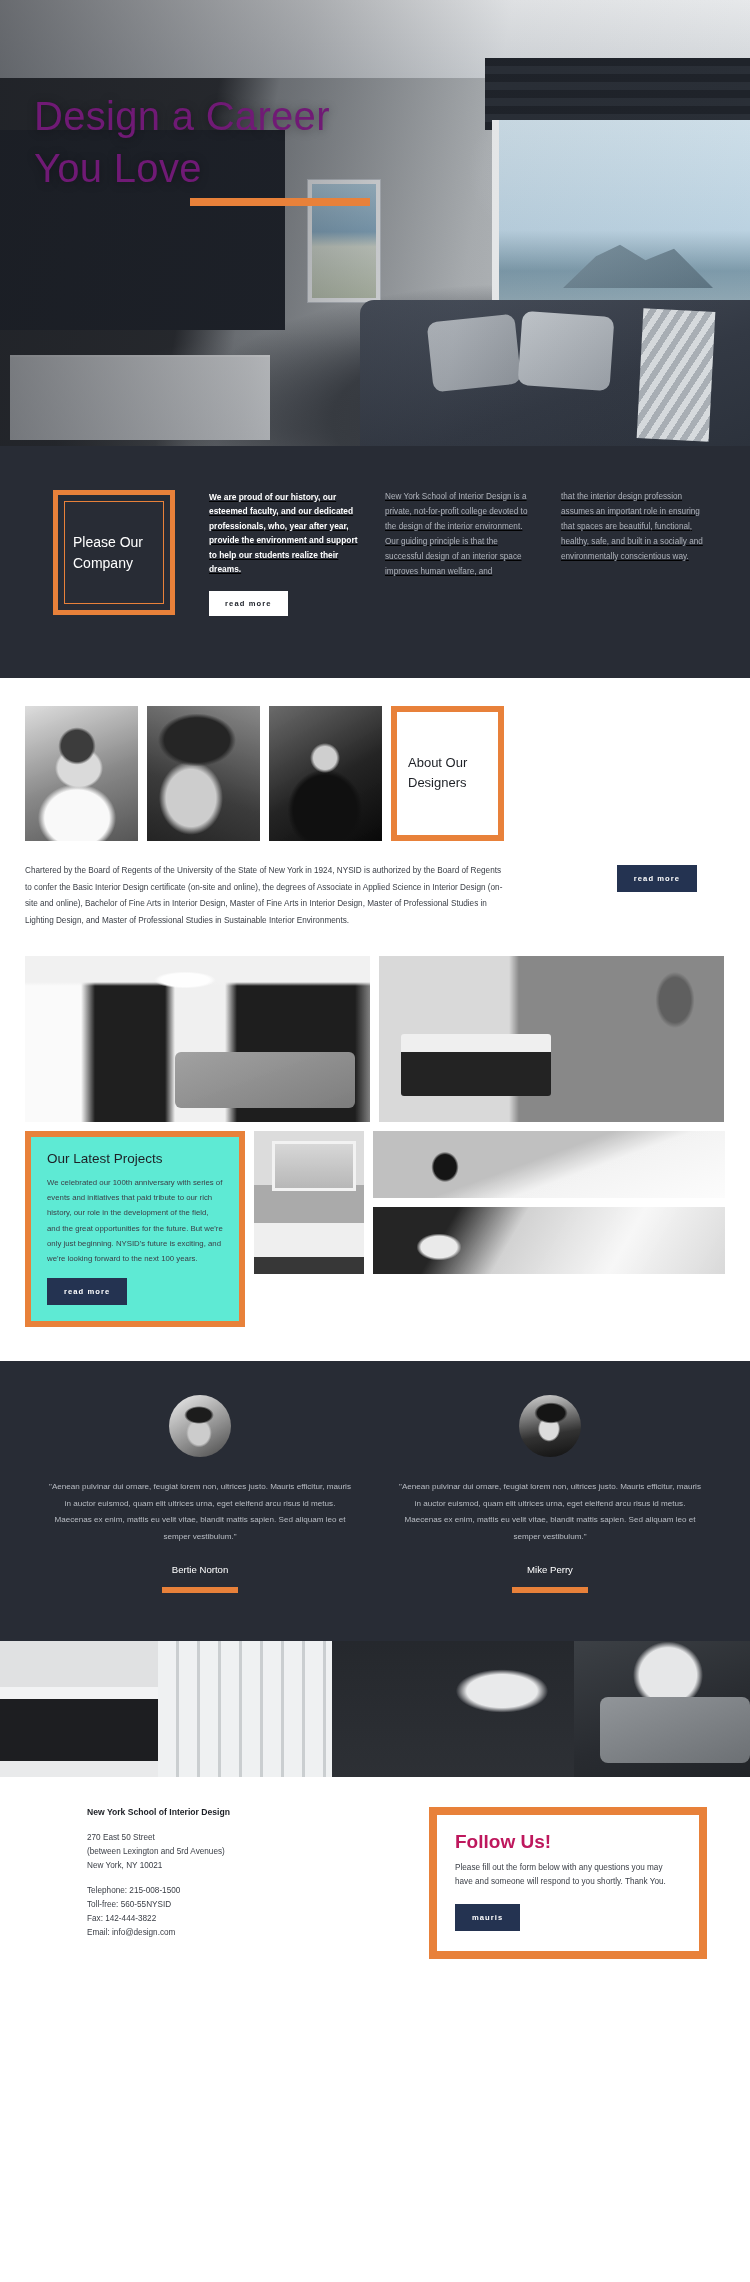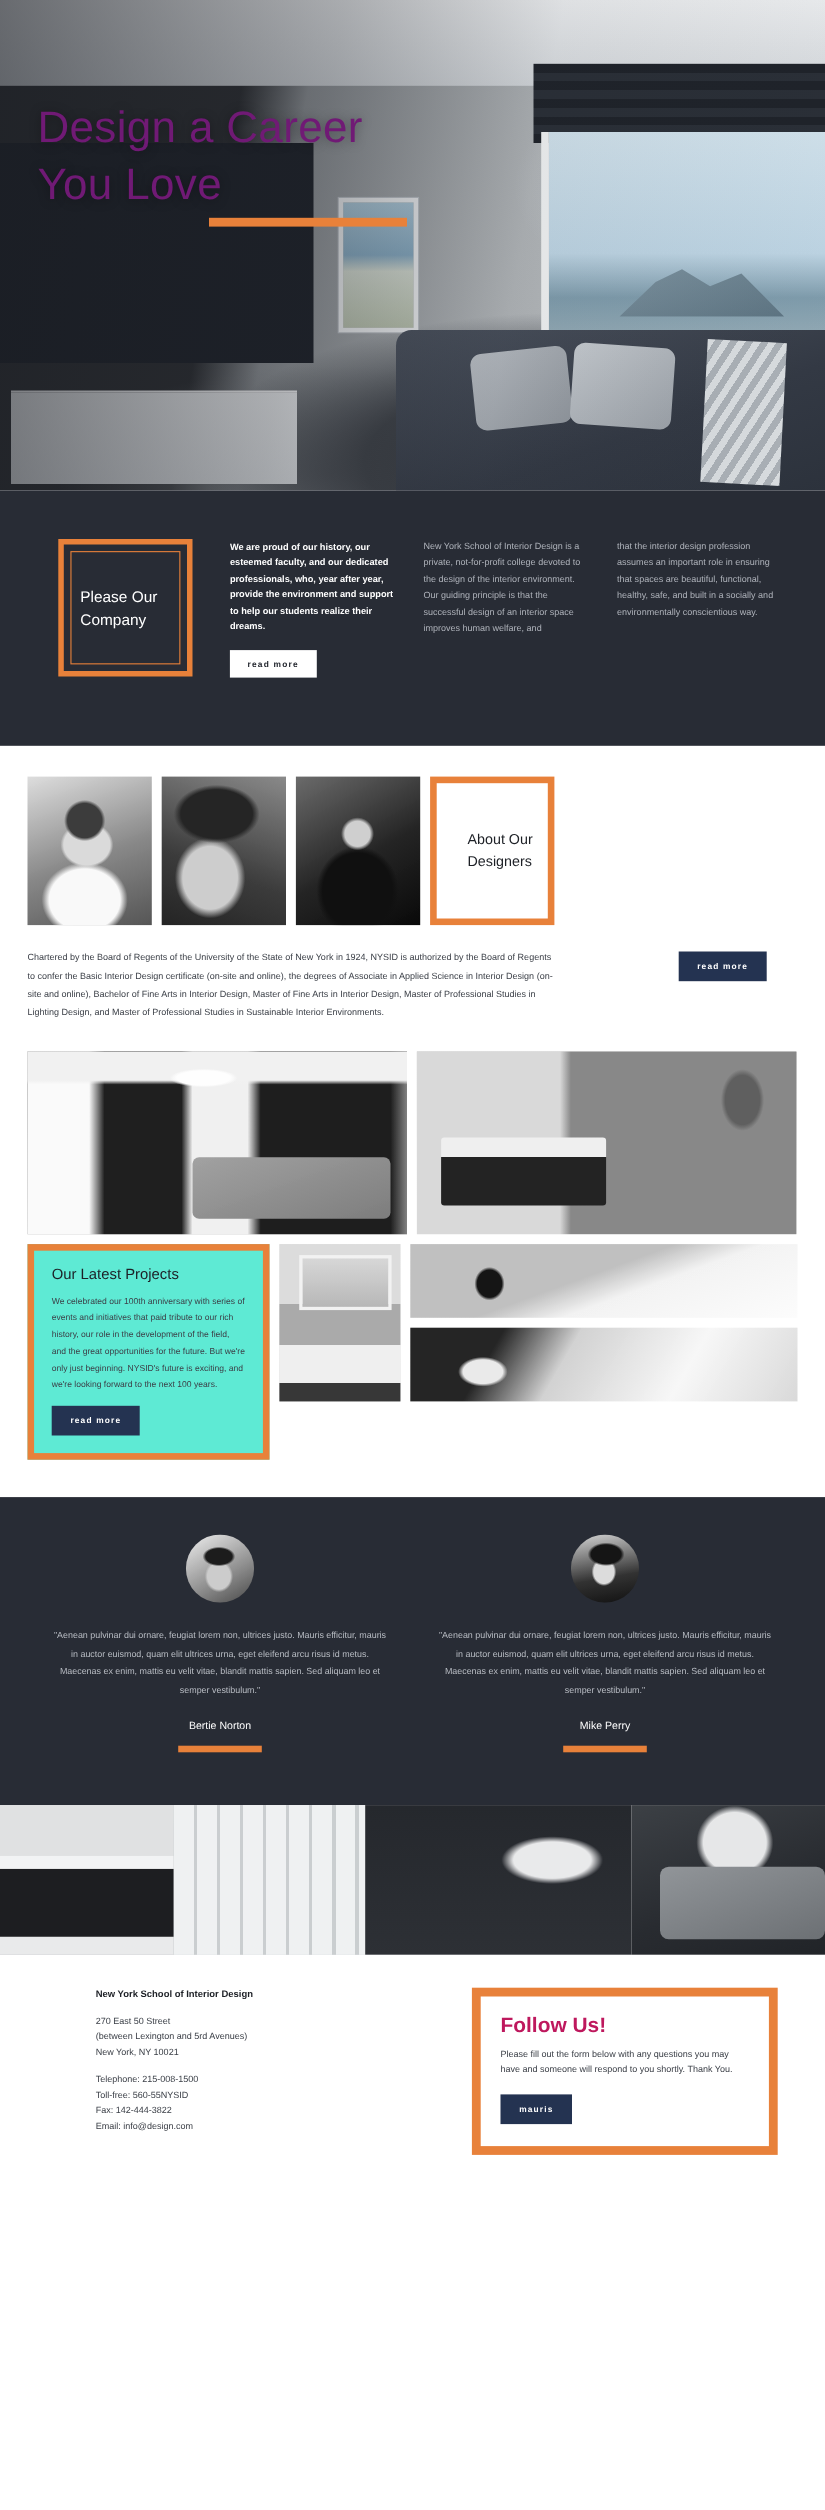--- a/index.html
+++ b/index.html
@@ -143,20 +143,21 @@
   .about-frame-title {
     color: #ffffff;
     font-size: 14px;
     line-height: 1.45;
     padding: 0 8px;
     font-weight: 400;
   }
   .about-col {
     padding: 0 12px;
     flex: 1 1 0;
+    text-decoration: underline;
   }
   .about-col.bold-col { padding-left: 34px; }
   .about-lead {
     color: #ffffff;
     font-size: 8.4px;
     line-height: 1.72;
     font-weight: bold;
   }
   .about-body {
     color: #aeb2ba;
@@ -212,21 +213,21 @@
       radial-gradient(ellipse 44px 48px at 56px 104px, #17181a 0 72%, rgba(23,24,26,0) 85%),
       linear-gradient(150deg,#6f6c69,#2a2b2d 55%,#111214);
   }
   .d-frame {
     width: 113px; height: 135px;
     border: 6px solid #e8813a;
     background: #ffffff;
     display: flex;
     align-items: center;
     justify-content: flex-start;
-    padding-left: 28px;
+    padding-left: 11px;
   }
   .d-frame-title {
     color: #1d2026;
     font-size: 13px;
     line-height: 1.52;
     font-weight: 400;
   }
   .designers-bottom {
     width: 700px;
     margin: 22px auto 0 auto;

